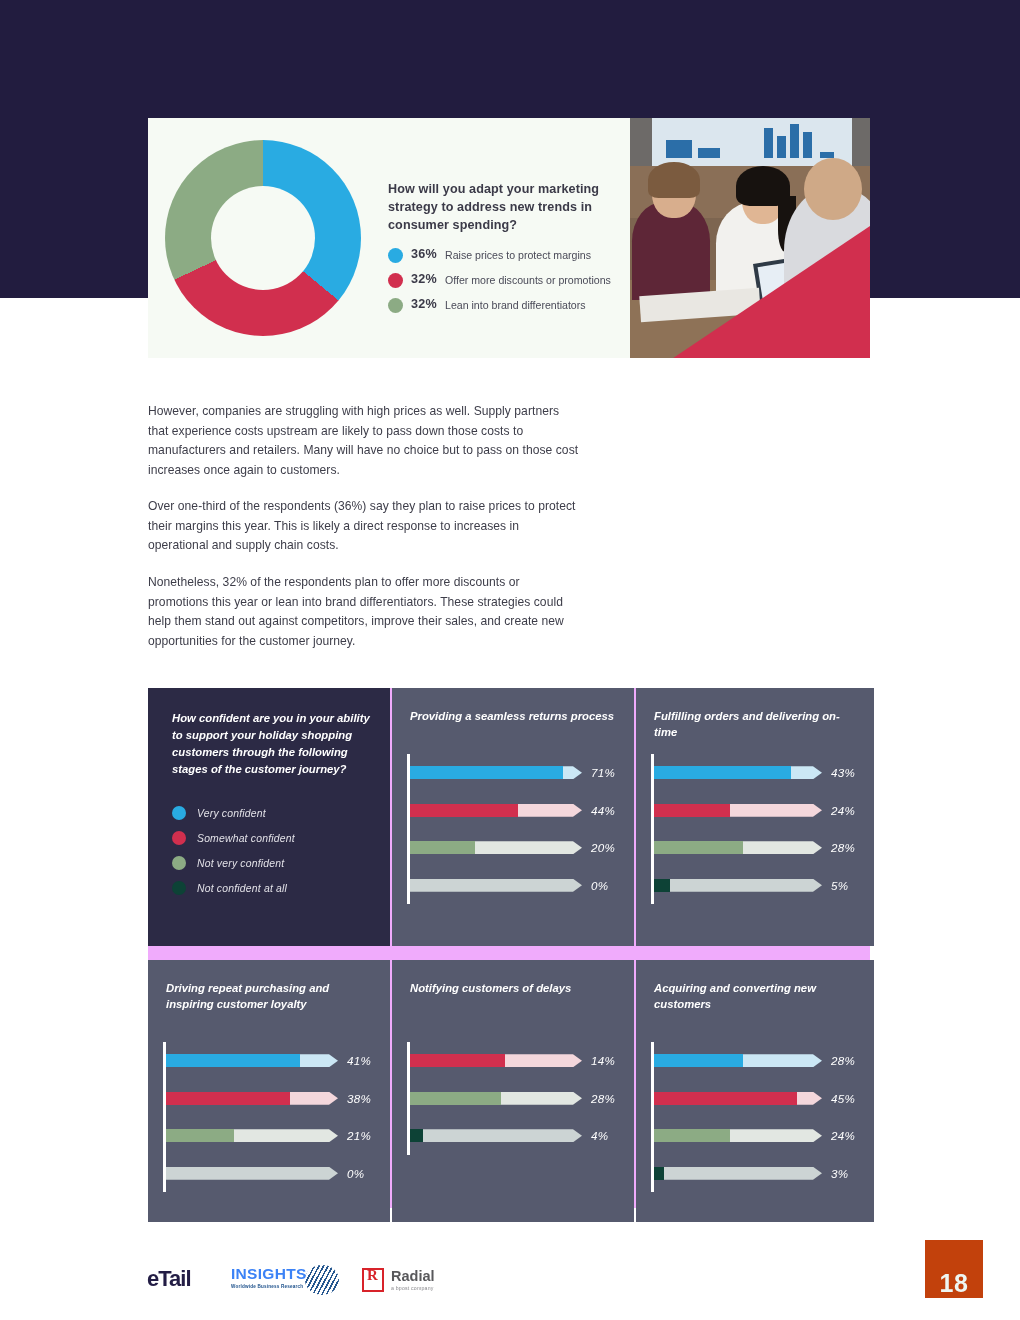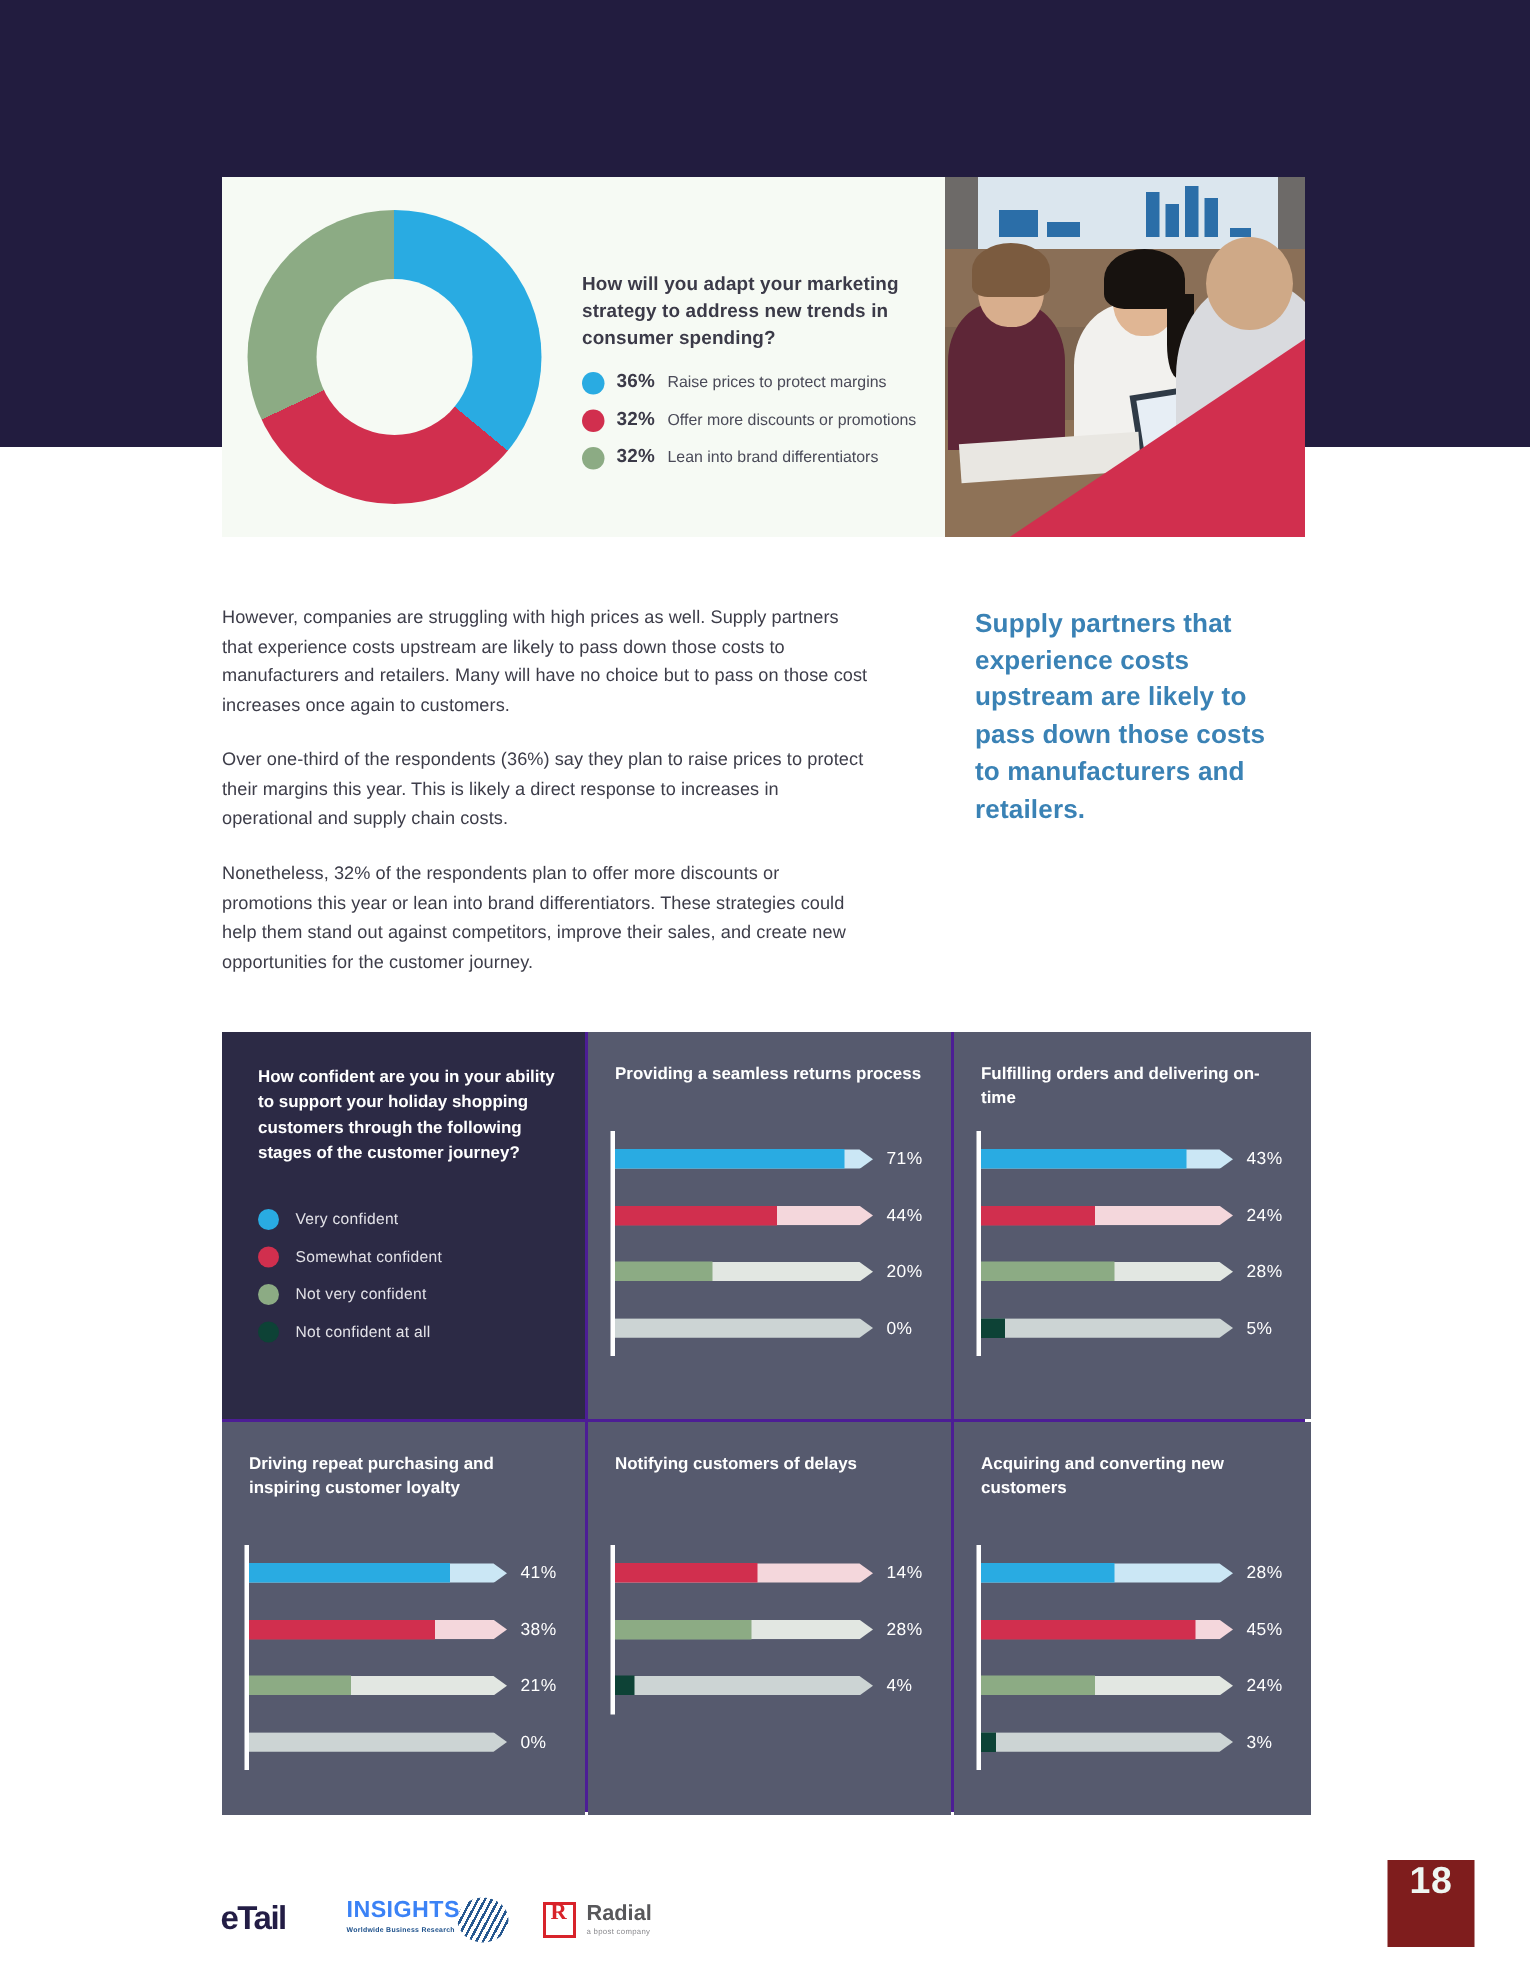--- a/index.html
+++ b/index.html
@@ -126,21 +126,21 @@
   .pullquote {
     position: absolute; left: 650px; top: 403px; width: 200px;
     font-size: 17.4px; line-height: 1.42; color: #3a82b5;
     font-weight: bold; letter-spacing: .1px;
   }
 
   
   .grid {
     position: absolute; left: 148px; top: 688px; width: 722px; height: 520px;
     display: grid; grid-template-columns: 242px 242px 238px;
-    grid-template-rows: 258px 262px; gap: 2px 2px; background: #4c1d95;
+    grid-template-rows: 258px 262px; gap: 14px 2px; background: #f0abfc; font-style: italic;
   }
   .cell { position: relative; overflow: hidden; }
   .cell.q { background: #2c2a45; }
   .cell.c { background: #565a6e; }
   .q-title {
     position: absolute; left: 24px; top: 22px; right: 20px;
     font-size: 11.3px; font-weight: bold; color: #ffffff; line-height: 1.5;
   }
   .q-legend { position: absolute; left: 24px; top: 118px; }
   .ql-row { display: flex; align-items: center; margin-bottom: 11px; }
@@ -202,21 +202,21 @@
     content: "R"; position: absolute; left: 3px; top: -3px;
     font-size: 15px; font-weight: bold; color: #d8232a;
     font-family: "Liberation Serif", serif;
   }
   .lr-text { line-height: 1.05; }
   .lr-name { font-size: 14.5px; font-weight: bold; color: #58585b; }
   .lr-tag { font-size: 5.2px; color: #8a8a8e; letter-spacing: .2px; margin-top: 2px; }
 
   .page-badge {
     position: absolute; left: 925px; top: 1240px; width: 58px; height: 58px;
-    background: #7f1d1d; display: flex; align-items: flex-start; justify-content: center;
+    background: #c2410c; display: flex; align-items: flex-end; justify-content: center;
   }
   .page-badge span {
     font-size: 25px; font-weight: bold; color: #eef6f2; letter-spacing: .5px;
   }
 </style>
 </head>
 <body>
 
 <div class="page">
 
@@ -280,21 +280,20 @@
       <div class="photo-tri"></div>
     </div>
   </div>
 
   <div class="body-col">
     <p>However, companies are struggling with high prices as well. Supply partners that experience costs upstream are likely to pass down those costs to manufacturers and retailers. Many will have no choice but to pass on those cost increases once again to customers.</p>
     <p>Over one-third of the respondents (36%) say they plan to raise prices to protect their margins this year. This is likely a direct response to increases in operational and supply chain costs.</p>
     <p>Nonetheless, 32% of the respondents plan to offer more discounts or promotions this year or lean into brand differentiators. These strategies could help them stand out against competitors, improve their sales, and create new opportunities for the customer journey.</p>
   </div>
 
-  <div class="pullquote">Supply partners that experience costs upstream are likely to pass down those costs to manufacturers and retailers.</div>
 
   <div class="grid">
 
     <div class="cell q">
       <div class="q-title">How confident are you in your ability to support your holiday shopping customers through the following stages of the customer journey?</div>
       <div class="q-legend">
         <div class="ql-row">
           <span class="ql-dot" style="background:#29abe2"></span>
           <span class="ql-text">Very confident</span>
         </div>

